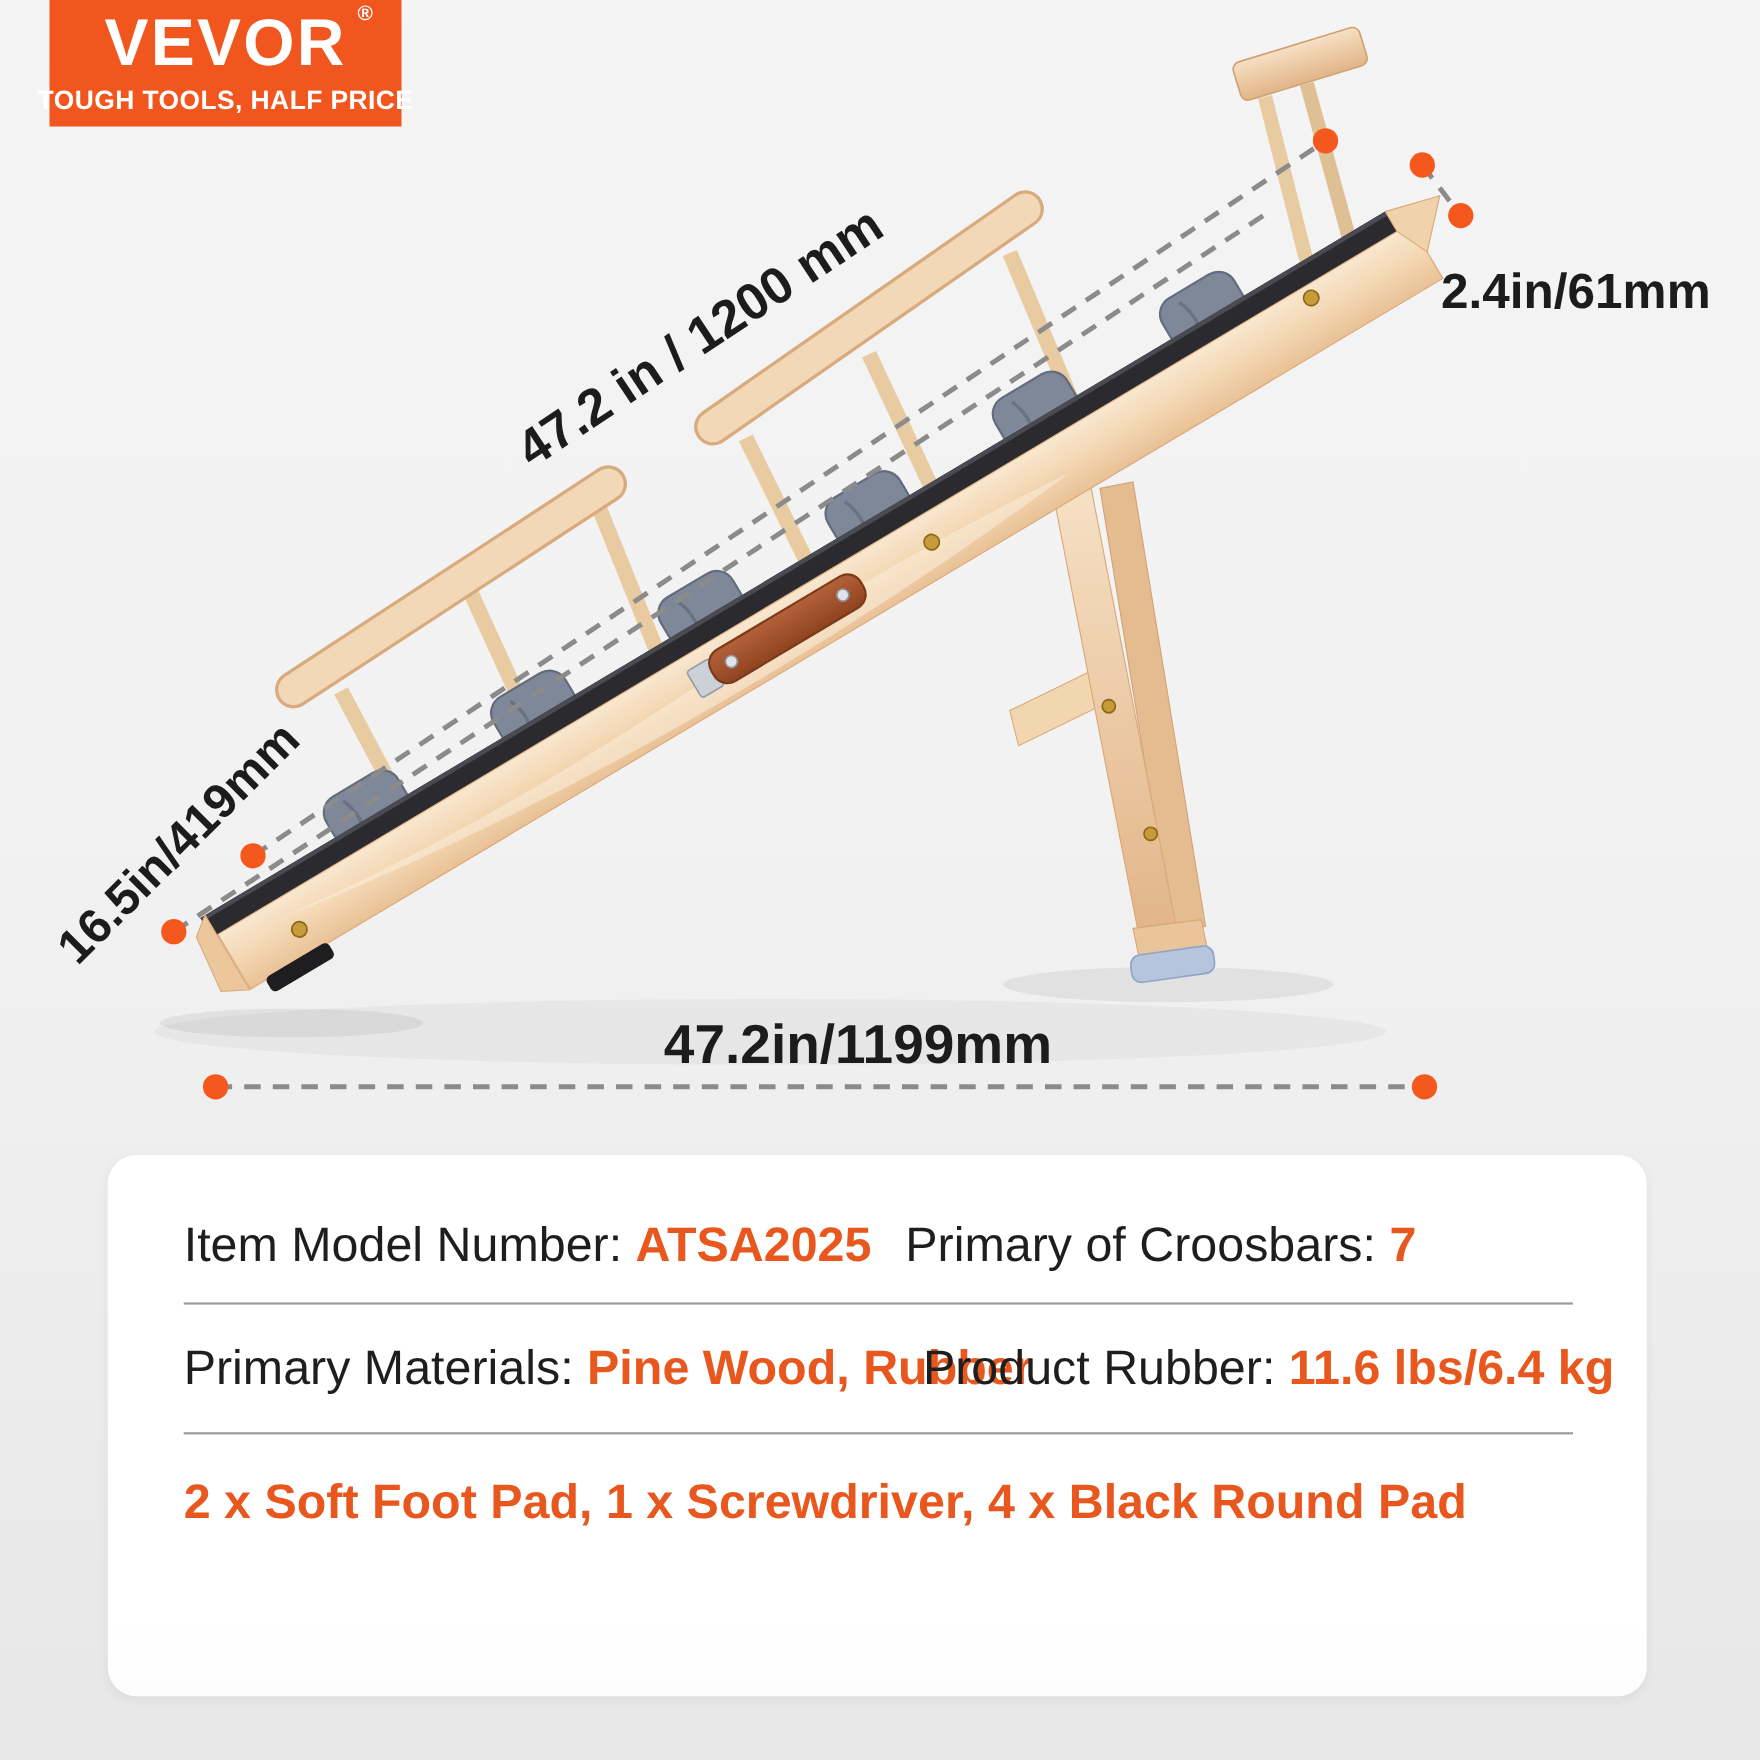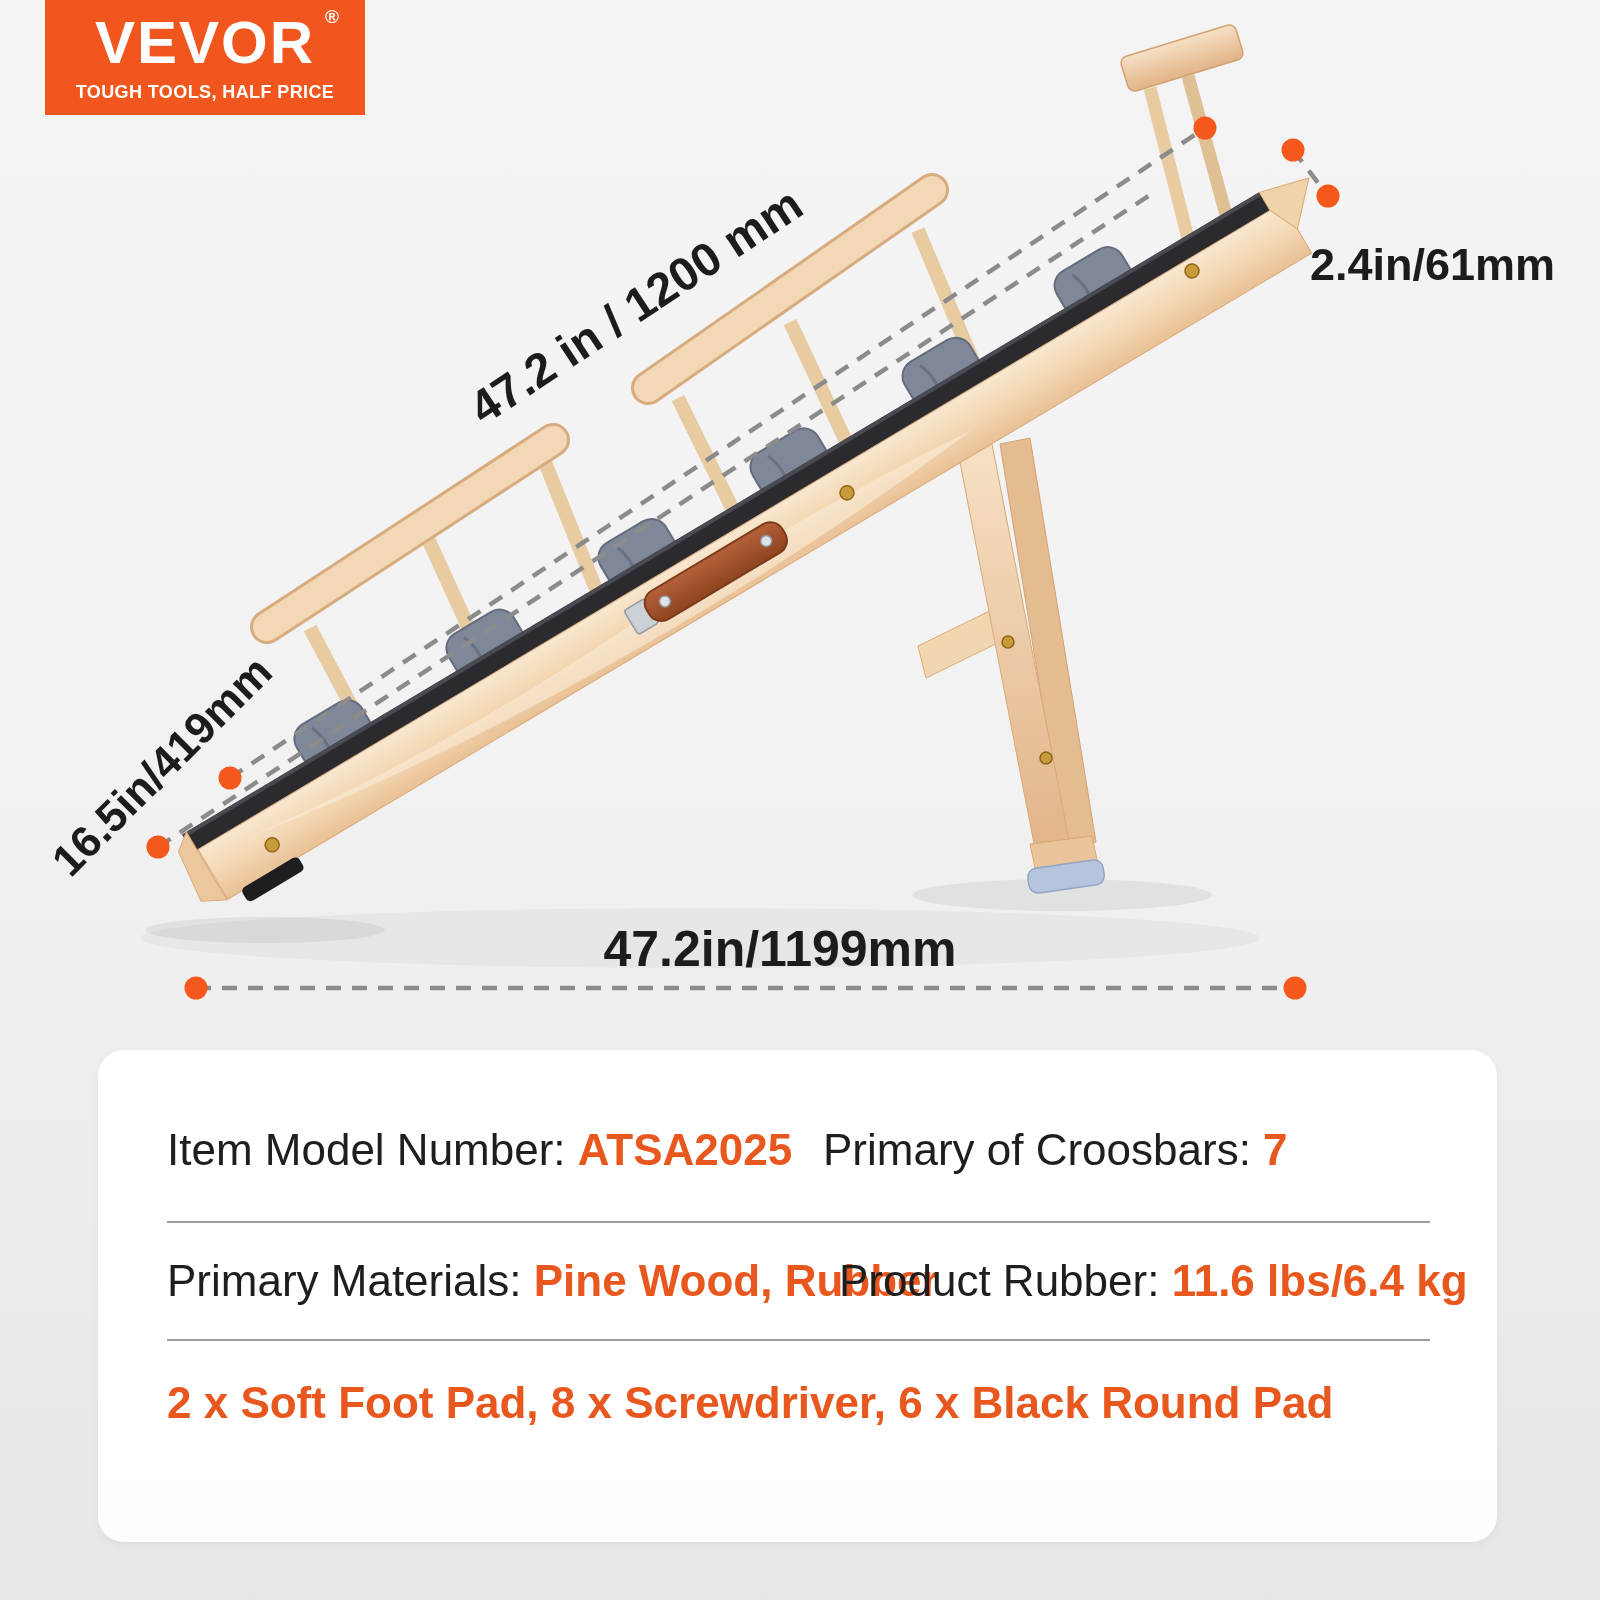--- a/index.html
+++ b/index.html
@@ -12,39 +12,39 @@
     font-family:"Liberation Sans","DejaVu Sans",sans-serif;
   }
   
   .logo{
     position:absolute;left:45px;top:0;width:320px;height:115px;
     background:#F0561D;color:#fff;
     display:flex;flex-direction:column;align-items:center;justify-content:center;
   }
   .logo-word{position:relative;font-size:60px;font-weight:800;letter-spacing:2px;line-height:1;}
   .logo-reg{position:absolute;top:-6px;right:-24px;font-size:19px;font-weight:700;letter-spacing:0;}
-  .logo-tag{margin-top:9px;font-size:18px;font-weight:700;letter-spacing:.4px;white-space:nowrap;}
+  .logo-tag{margin-top:9px;font-size:24px;font-weight:700;letter-spacing:.4px;white-space:nowrap;}
   
   .diagram{position:absolute;left:0;top:0;width:1600px;height:1040px;}
   .dim-text{font-family:"Liberation Sans","DejaVu Sans",sans-serif;font-weight:700;fill:#1c1c1c;}
   
   .spec-card{
     position:absolute;left:98px;top:1050px;width:1399px;height:492px;
     background:linear-gradient(180deg,#ffffff 0%,#ffffff 86%,#fdfdfd 100%);
     border-radius:26px;
     box-shadow:0 3px 10px rgba(0,0,0,.05);
     box-sizing:border-box;
     padding:0 67px 0 69px;
     color:#1e1e1e;
   }
   .spec-row{
     display:flex;align-items:center;box-sizing:border-box;
     font-size:44px;line-height:1.15;white-space:nowrap;
   }
-  .spec-row.r1{height:173px;padding-top:30px;border-bottom:2px solid #9c9c9c;}
+  .spec-row.r1{height:136px;padding-top:30px;border-bottom:2px solid #9c9c9c;}
   .spec-row.r2{height:118px;border-bottom:2px solid #9c9c9c;gap:16px;}
   .spec-row.r3{height:113px;border-bottom:2px solid #9c9c9c;}
   .spec-row.r4{height:125px;}
   .col-l{width:656px;flex:none;}
   .col-r{flex:1;}
   .spec-label{color:#1e1e1e;font-weight:400;}
   .spec-value{color:#E8571E;font-weight:700;}
   .included-line{color:#E8571E;font-weight:700;}
 </style>
 </head>
@@ -190,17 +190,17 @@
     </div>
     <div class="spec-row r2">
       <div class="col-l">
         <span class="spec-label">Primary Materials: </span><span class="spec-value">Pine Wood, Rubber</span>
       </div>
       <div class="col-r">
         <span class="spec-label">Product Rubber: </span><span class="spec-value">11.6 lbs/6.4 kg</span>
       </div>
     </div>
     <div class="spec-row r4">
-      <span class="included-line">2 x Soft Foot Pad, 8 x Screwdriver, 6 x Black Round Pad</span>
+      <span class="included-line">2 x Soft Foot Pad, 1 x Screwdriver, 4 x Black Round Pad</span>
     </div>
   </div>
 
 </div>
 
 </body></html>

